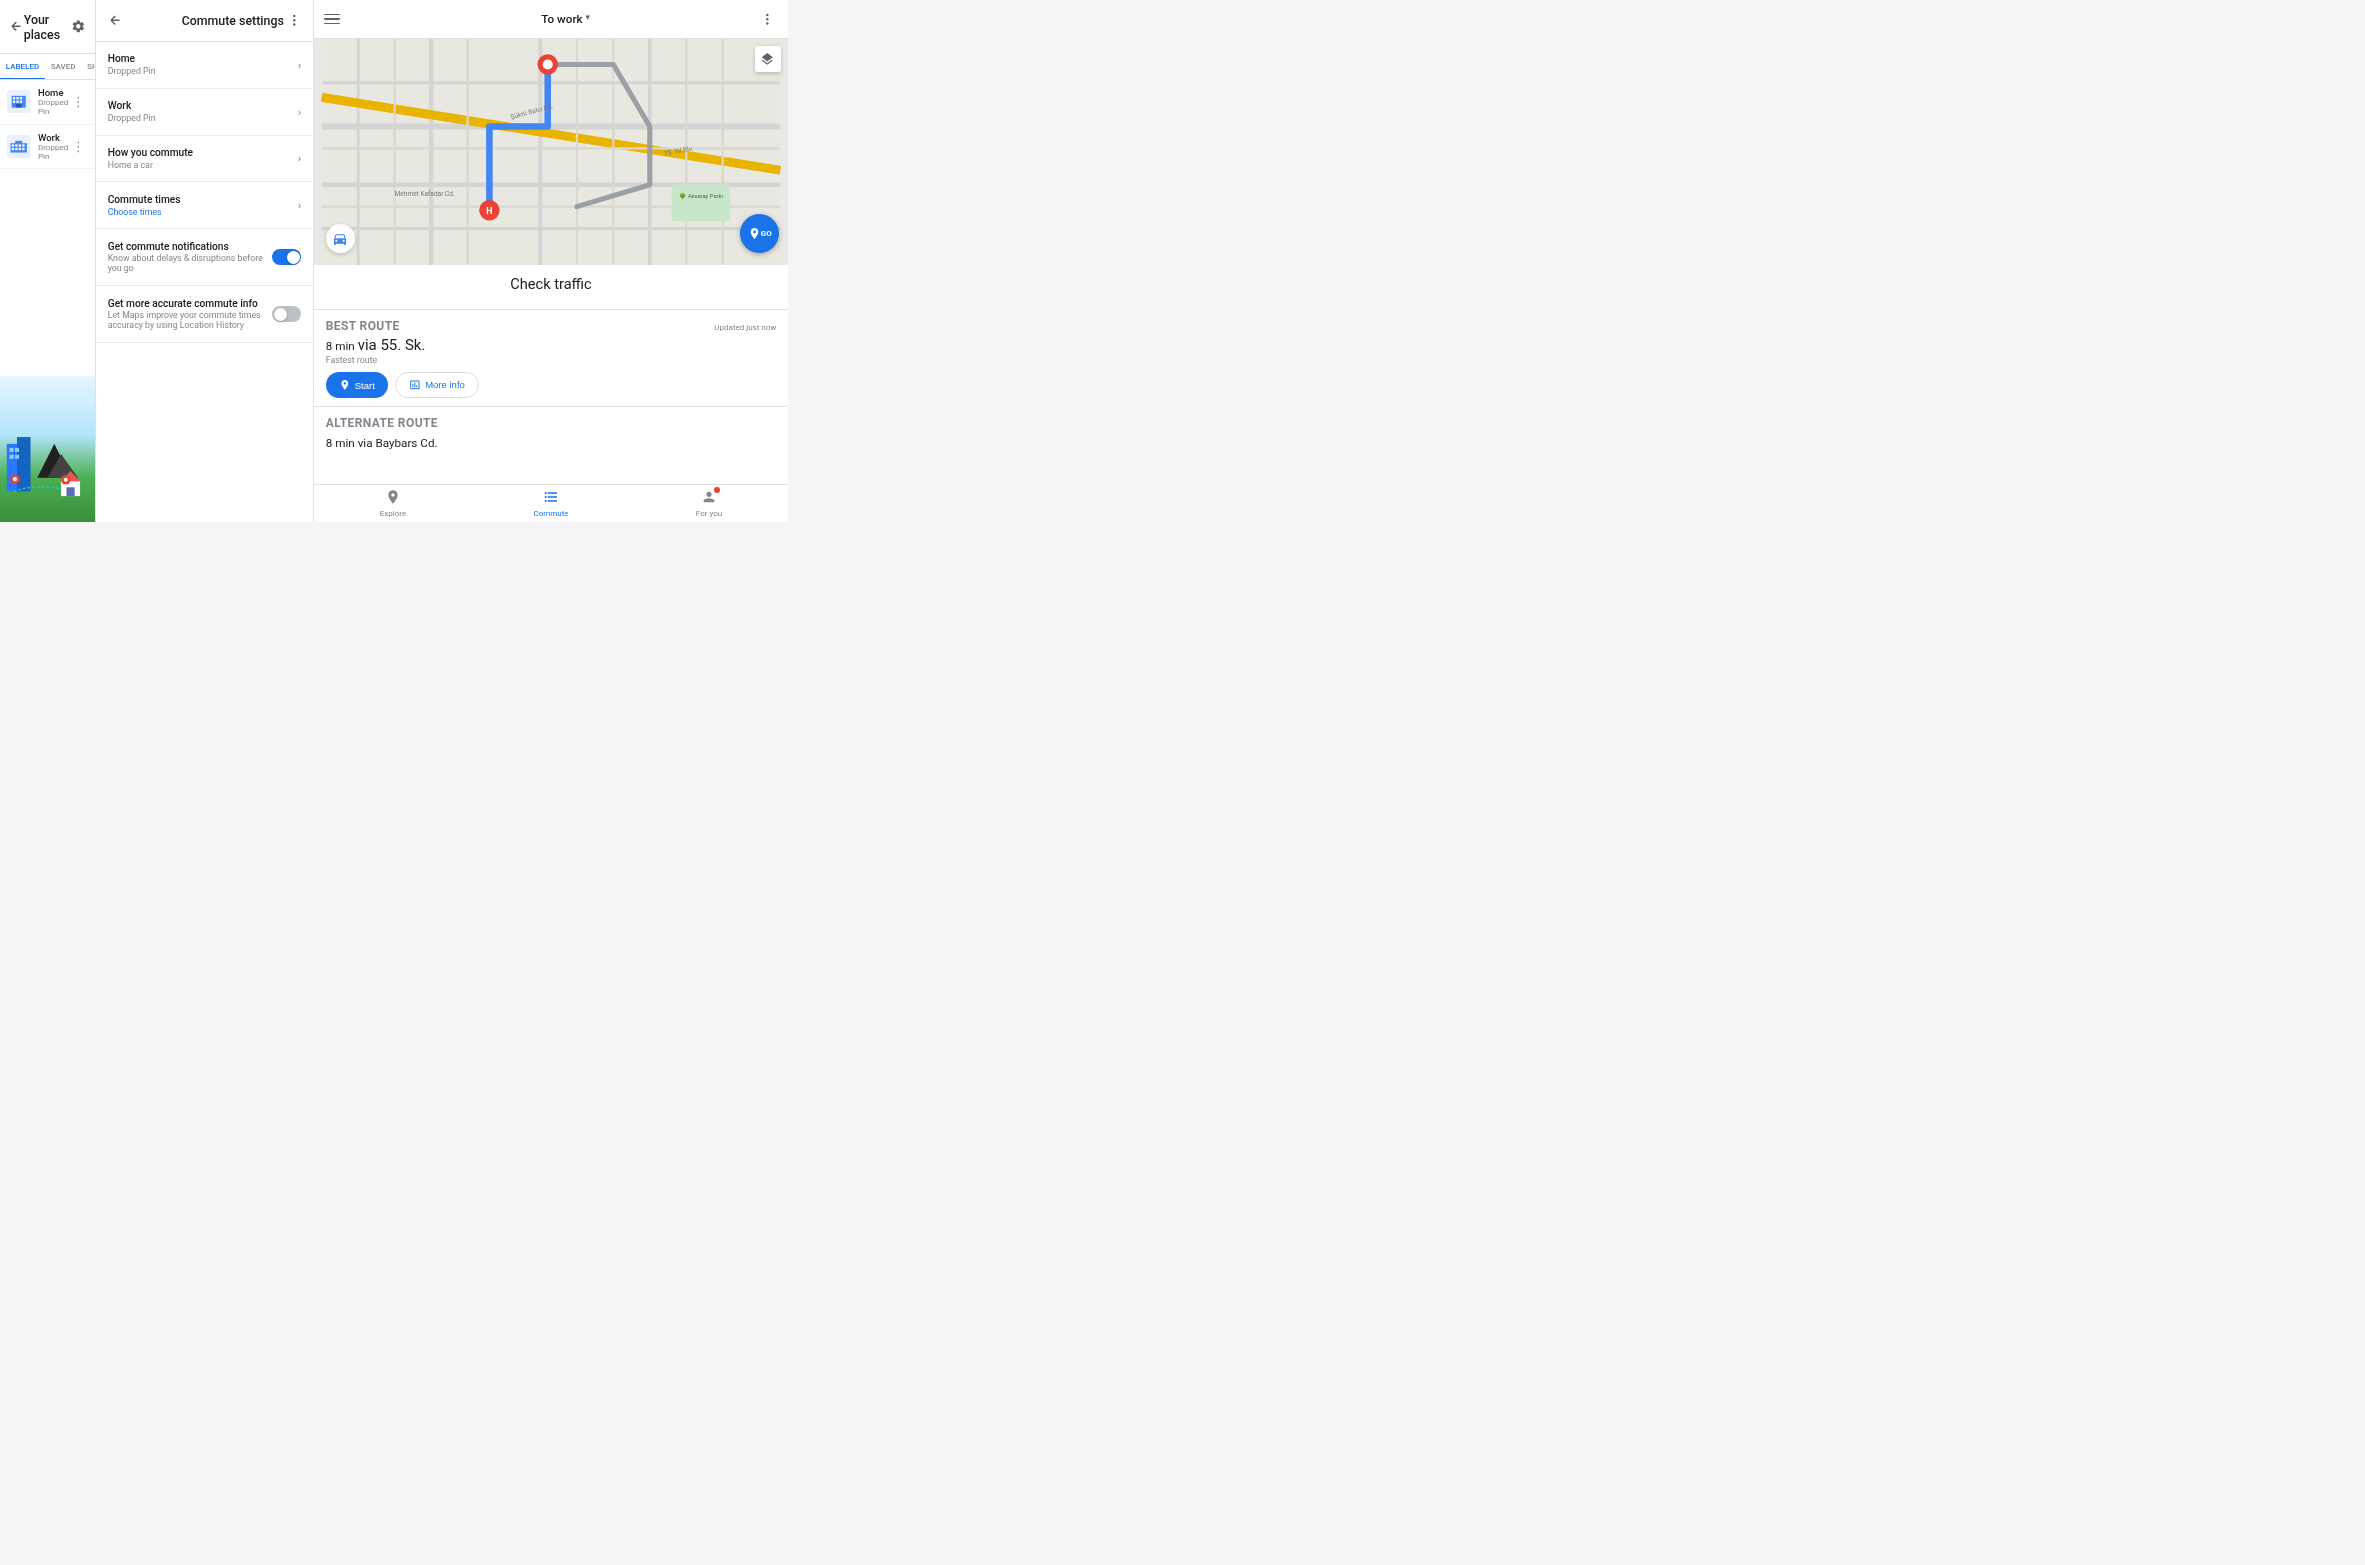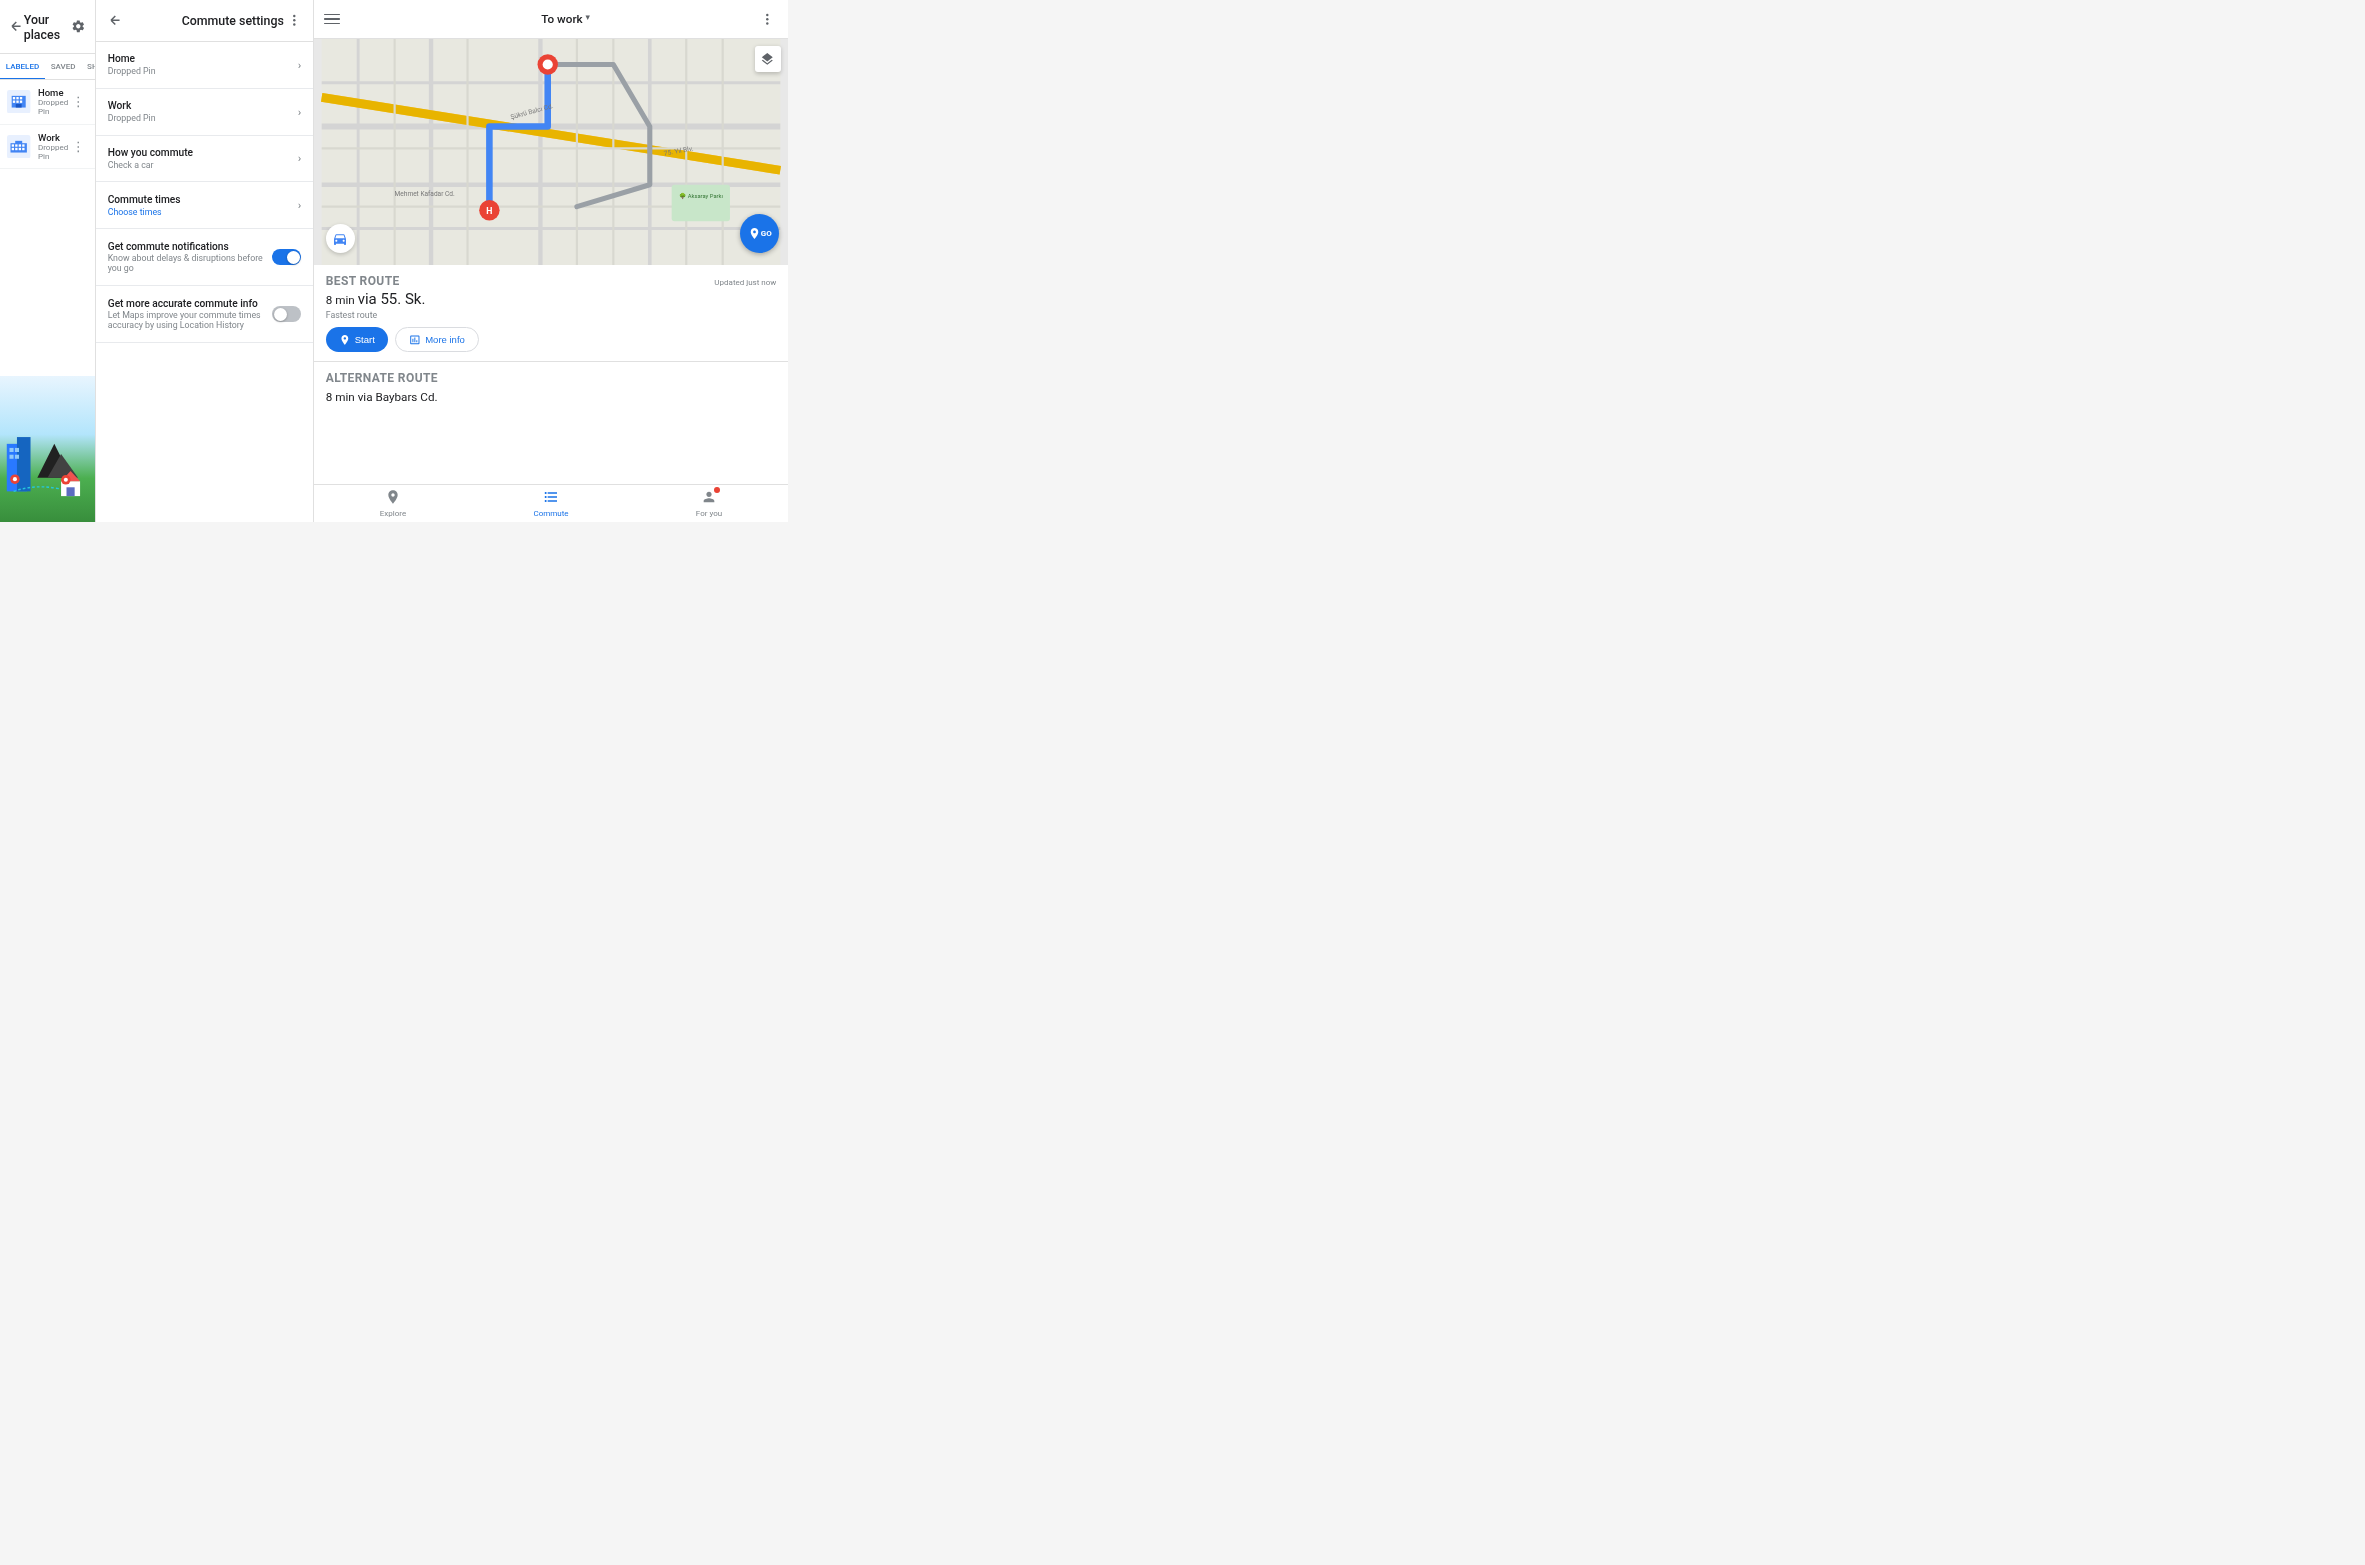--- a/index.html
+++ b/index.html
@@ -628,21 +628,21 @@
       <div class="settings-item-content">
         <div class="settings-item-title">Work</div>
         <div class="settings-item-sub">Dropped Pin</div>
       </div>
       <div class="chevron">›</div>
     </div>
 
     <div class="settings-item">
       <div class="settings-item-content">
         <div class="settings-item-title">How you commute</div>
-        <div class="settings-item-sub">Check a car</div>
+        <div class="settings-item-sub">Home a car</div>
       </div>
       <div class="chevron">›</div>
     </div>
 
     <div class="settings-item">
       <div class="settings-item-content">
         <div class="settings-item-title">Commute times</div>
         <div class="settings-item-sub link">Choose times</div>
       </div>
       <div class="chevron">›</div>
@@ -750,20 +750,23 @@
     </div>
 
     <div class="go-btn">
       <svg width="13" height="13" viewBox="0 0 24 24" fill="#fff">
         <path d="M12 2C8.13 2 5 5.13 5 9c0 5.25 7 13 7 13s7-7.75 7-13c0-3.87-3.13-7-7-7zm0 9.5c-1.38 0-2.5-1.12-2.5-2.5s1.12-2.5 2.5-2.5 2.5 1.12 2.5 2.5-1.12 2.5-2.5 2.5z"></path>
       </svg>
       <span>GO</span>
     </div>
   </div>
 
+  <div class="traffic-section">
+    <div class="check-traffic-title">Check traffic</div>
+  </div>
 
   <div class="route-section">
     <div style="display:flex; align-items:baseline; justify-content:space-between;">
       <div class="route-label">BEST ROUTE</div>
       <div class="route-updated">Updated just now</div>
     </div>
     <div class="route-time">
       <span>8</span><span> <span style="font-size:11.7px;font-weight:400">min</span> <span style="font-size:15px;font-weight:400">via 55. Sk.</span></span>
     </div>
     <div class="route-sub">Fastest route</div>

